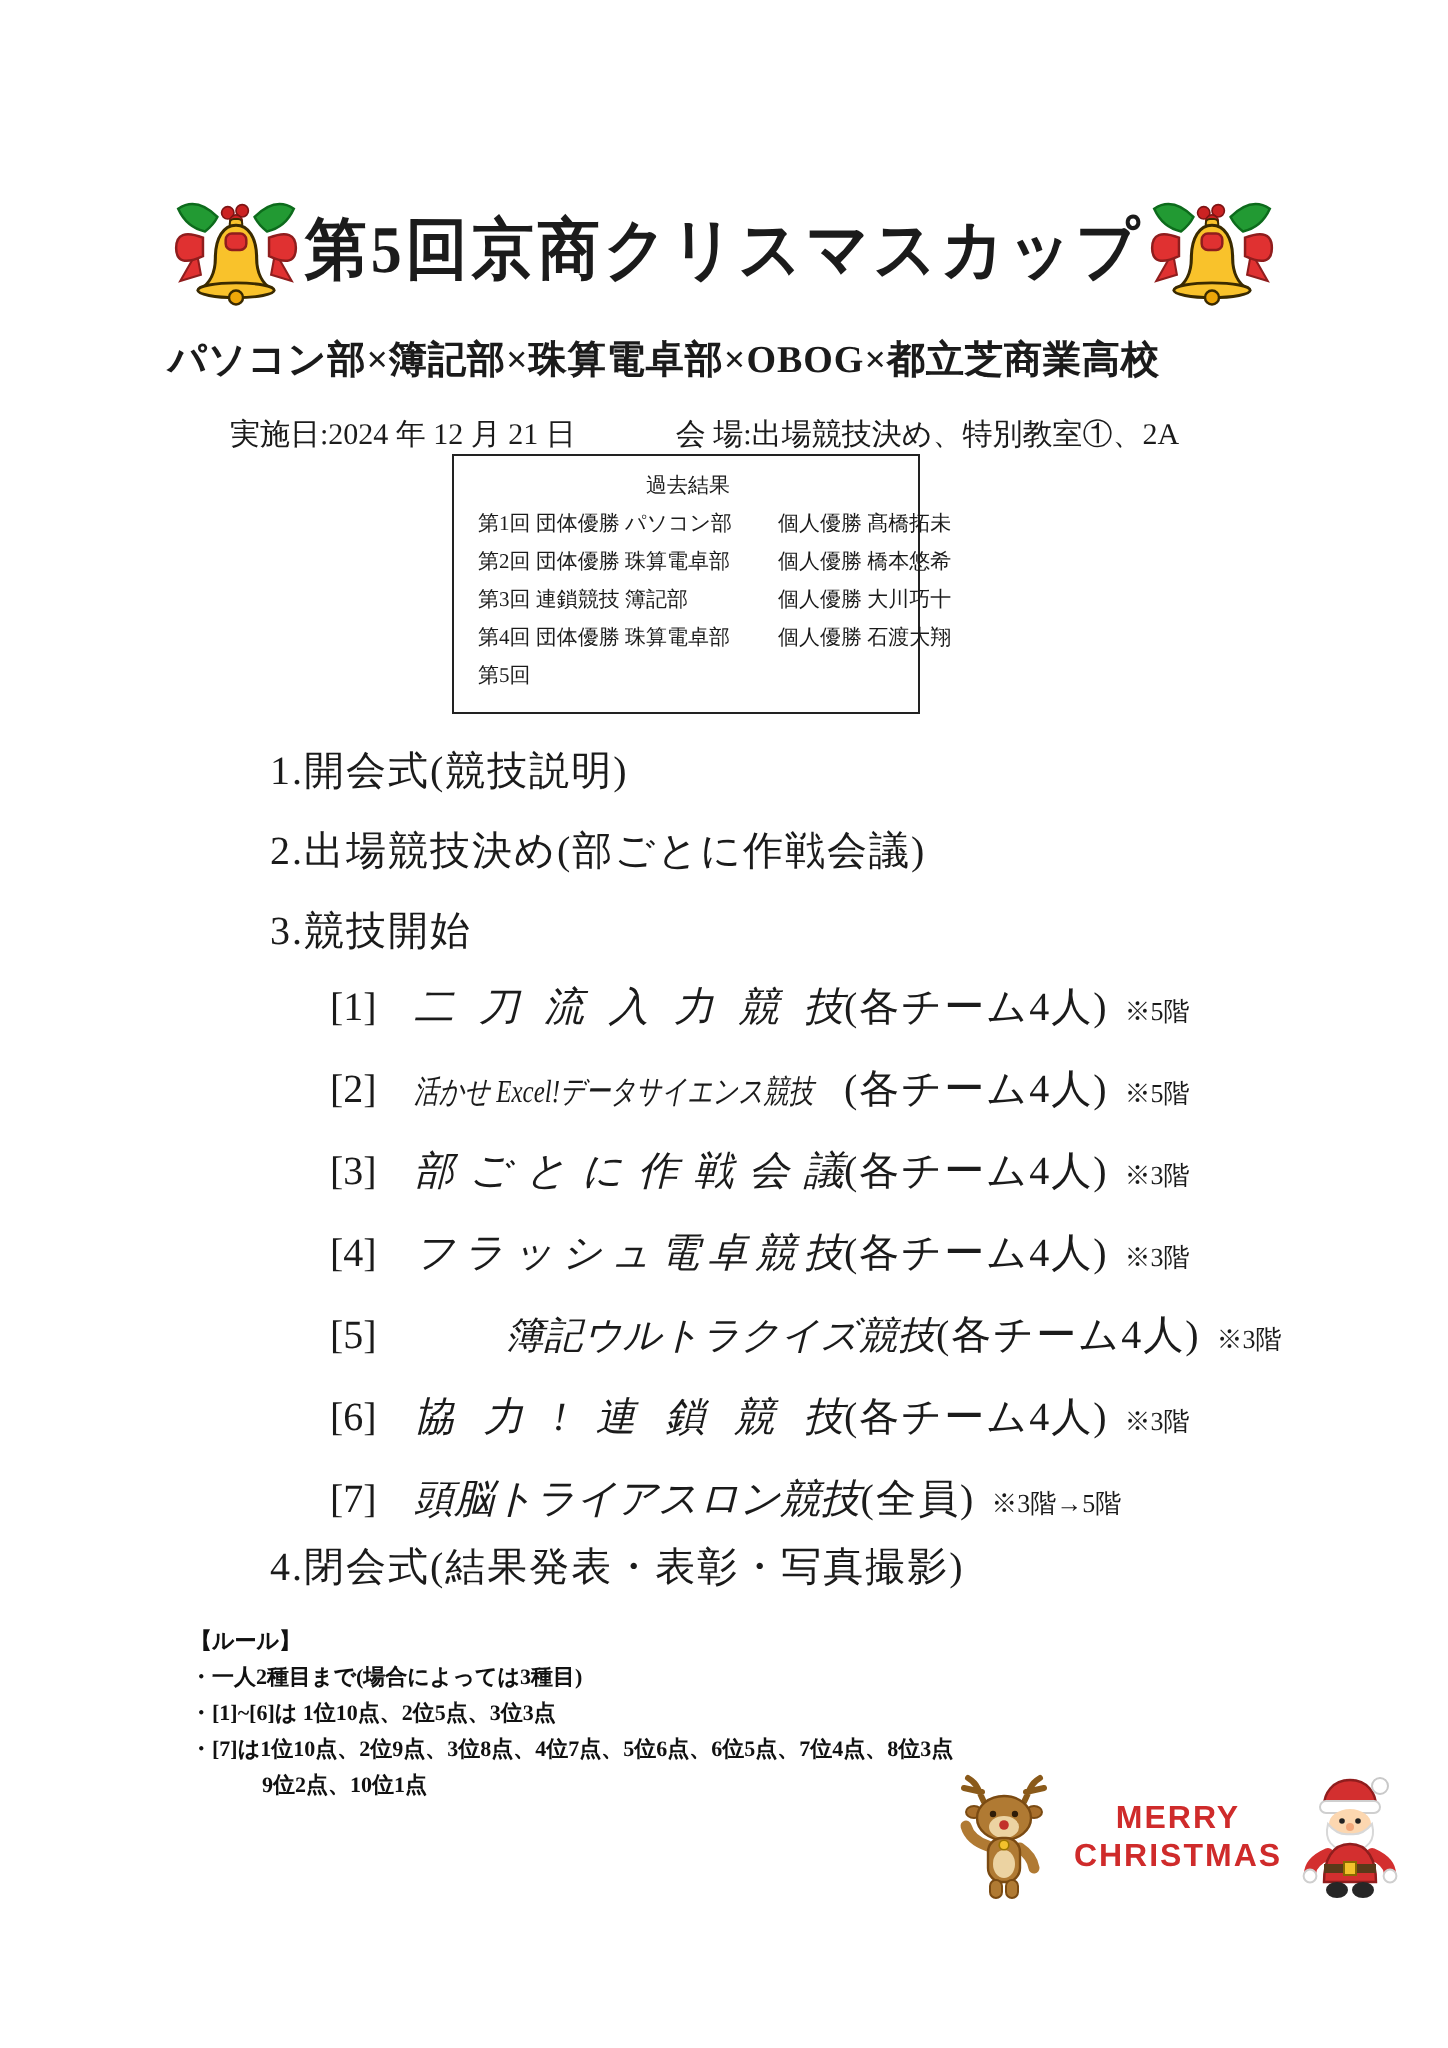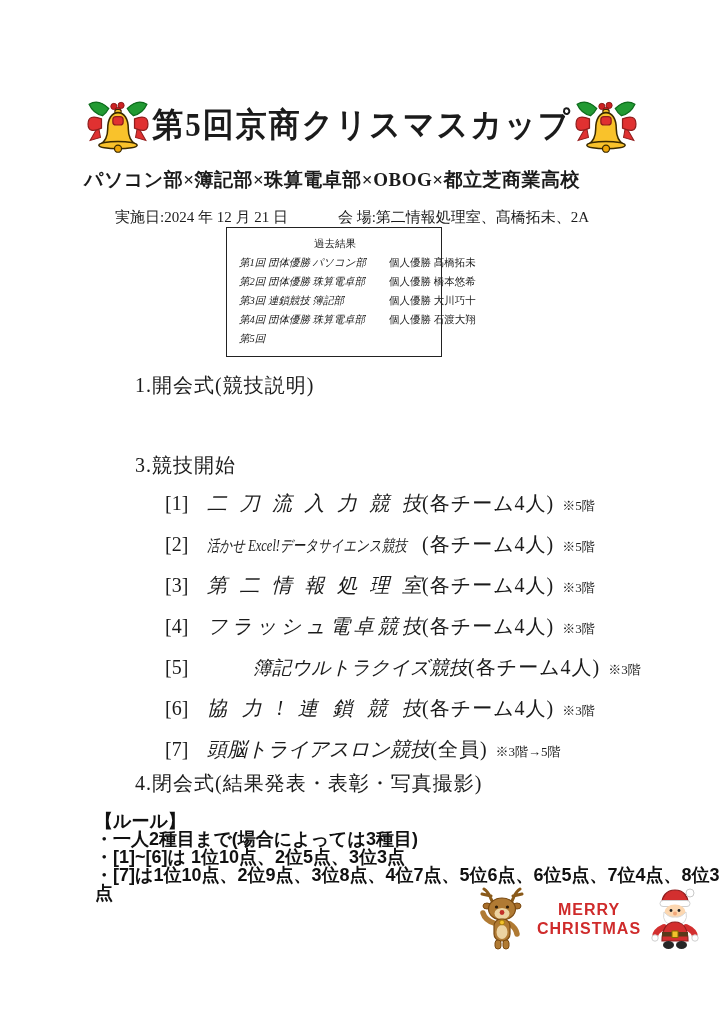--- a/index.html
+++ b/index.html
@@ -11,41 +11,41 @@
   
   .title-row{position:absolute;top:96px;left:0;width:724px;
     display:flex;align-items:center;justify-content:center;gap:2px;}
   .title{font-size:31px;font-weight:700;letter-spacing:2px;white-space:nowrap;
     transform:scaleY(1.08);}
   .bell{width:64px;height:58px;flex:0 0 auto;}
   .subtitle{position:absolute;top:167px;left:0;width:664px;text-align:center;
     font-size:19px;font-weight:700;letter-spacing:0.5px;}
   .meta-row{position:absolute;top:208px;left:115px;font-size:15px;display:flex;gap:50px;white-space:nowrap;}
   
-  .results-box{position:absolute;top:227px;left:226px;width:216px;box-sizing:border-box;
+  .results-box{position:absolute;top:227px;left:226px;width:234px;box-sizing:border-box;
     border:1px solid #222;padding:6px 10px 8px 12px;font-size:10.5px;}
   .results-title{text-align:center;line-height:19px;}
   .results-row{display:flex;line-height:19px;white-space:nowrap;}
-  .res-left{width:150px;flex:0 0 150px;font-style:italic;}
+  .res-left{width:150px;flex:0 0 150px;}
   .res-right{flex:1;}
   
   .p-item{position:absolute;left:135px;font-size:20px;letter-spacing:1px;white-space:nowrap;}
   .event-row{position:absolute;left:165px;display:flex;align-items:baseline;white-space:nowrap;}
   .ev-no{font-size:20px;width:42px;flex:0 0 42px;}
   .ev-name{display:inline-block;width:215px;font-size:20px;text-align:justify;white-space:nowrap;font-style:italic;}
   .ev-name.just{text-align-last:justify;text-justify:inter-character;}
   .ev-name.tight{font-size:19px;margin-left:46px;}
   .ev-name.auto{width:auto;}
   .squeeze{display:inline-block;font-size:16px;transform:scaleX(0.78);transform-origin:0 60%;white-space:nowrap;}
   .ev-team{font-size:20px;letter-spacing:1px;}
   .ev-note{font-size:13px;margin-left:8px;}
   
   .rules{position:absolute;left:95px;top:812px;
-    font-family:Liberation Sans, sans-serif;font-weight:700;
-    font-size:18px;line-height:18px;color:#111;}
+    font-family:Liberation Serif, serif;font-weight:700;
+    font-size:11px;line-height:18px;color:#111;}
   .rules .indent{padding-left:36px;}
   
   .xmas{position:absolute;left:474px;top:886px;display:flex;align-items:center;}
   .xmas-text{width:118px;text-align:center;color:#cf2b2b;
     font-family:"Liberation Sans","DejaVu Sans",sans-serif;font-weight:700;
     font-size:16px;line-height:19px;letter-spacing:1px;}
   .deer{width:56px;height:66px;}
   .santa{width:54px;height:64px;}
 </style>
 </head>
@@ -86,21 +86,21 @@
       <ellipse cx="31" cy="47.5" rx="18.5" ry="3.6" fill="#f9c22b" stroke="#3a2a00" stroke-width="1.4"></ellipse>
       <circle cx="31" cy="51" r="3.4" fill="#eea608" stroke="#3a2a00" stroke-width="1.2"></circle>
       <rect x="26" y="20" width="10" height="8" rx="3" fill="#e03131" stroke="#8f1d1d" stroke-width="1.2"></rect>
     </svg>
   </div>
 
   <div class="subtitle">パソコン部×簿記部×珠算電卓部×OBOG×都立芝商業高校</div>
 
   <div class="meta-row">
     <span>実施日:2024 年 12 月 21 日</span>
-    <span>会 場:第二情報処理室、髙橋拓未、2A</span>
+    <span>会 場:出場競技決め、特別教室①、2A</span>
   </div>
 
   <div class="results-box">
     <div class="results-title">過去結果</div>
     <div class="results-row">
       <span class="res-left">第1回 団体優勝 パソコン部</span>
       <span class="res-right">個人優勝 髙橋拓未</span>
     </div>
     <div class="results-row">
       <span class="res-left">第2回 団体優勝 珠算電卓部</span>
@@ -114,37 +114,38 @@
       <span class="res-left">第4回 団体優勝 珠算電卓部</span>
       <span class="res-right">個人優勝 石渡大翔</span>
     </div>
     <div class="results-row">
       <span class="res-left">第5回</span>
       <span class="res-right"></span>
     </div>
   </div>
 
   <div class="p-item" style="top:372px">1.開会式(競技説明)</div>
+  <div class="p-item" style="top:412px">2.出場競技決め(部ごとに作戦会議)</div>
   <div class="p-item" style="top:452px">3.競技開始</div>
 
   <div class="event-row" style="top:490px">
     <span class="ev-no">[1]</span>
     <span class="ev-name just">二刀流入力競技</span>
     <span class="ev-team">(各チーム4人)</span>
     <span class="ev-note">※5階</span>
   </div>
   <div class="event-row" style="top:531px">
     <span class="ev-no">[2]</span>
     <span class="ev-name"><span class="squeeze">活かせ Excel!データサイエンス競技</span></span>
     <span class="ev-team">(各チーム4人)</span>
     <span class="ev-note">※5階</span>
   </div>
   <div class="event-row" style="top:572px">
     <span class="ev-no">[3]</span>
-    <span class="ev-name just">第二情報処理室</span>
+    <span class="ev-name just">部ごとに作戦会議</span>
     <span class="ev-team">(各チーム4人)</span>
     <span class="ev-note">※3階</span>
   </div>
   <div class="event-row" style="top:613px">
     <span class="ev-no">[4]</span>
     <span class="ev-name just">フラッシュ電卓競技</span>
     <span class="ev-team">(各チーム4人)</span>
     <span class="ev-note">※3階</span>
   </div>
   <div class="event-row" style="top:654px">
@@ -166,20 +167,21 @@
     <span class="ev-note">※3階→5階</span>
   </div>
 
   <div class="p-item" style="top:770px">4.閉会式(結果発表・表彰・写真撮影)</div>
 
   <div class="rules">
     <div>【ルール】</div>
     <div>・一人2種目まで(場合によっては3種目)</div>
     <div>・[1]~[6]は 1位10点、2位5点、3位3点</div>
     <div>・[7]は1位10点、2位9点、3位8点、4位7点、5位6点、6位5点、7位4点、8位3点</div>
+    <div class="indent">9位2点、10位1点</div>
   </div>
 
   <div class="xmas">
     <svg class="deer" viewBox="0 0 56 66">
       <path d="M18,15 C15,9 15,6 10,3 M17,10 L8,8 M38,15 C41,9 41,6 46,3 M39,10 L48,8" fill="none" stroke="#8a5a1a" stroke-width="3" stroke-linecap="round"></path>
       <ellipse cx="13" cy="20" rx="4" ry="3" fill="#a96f2b" stroke="#7a4a12" stroke-width="1"></ellipse>
       <ellipse cx="43" cy="20" rx="4" ry="3" fill="#a96f2b" stroke="#7a4a12" stroke-width="1"></ellipse>
       <ellipse cx="28" cy="23" rx="13.5" ry="11" fill="#b07a33" stroke="#7a4a12" stroke-width="1.2"></ellipse>
       <ellipse cx="28" cy="27.5" rx="7.5" ry="5.5" fill="#ecd3a2"></ellipse>
       <circle cx="22.5" cy="21" r="1.6" fill="#2e1c08"></circle>

